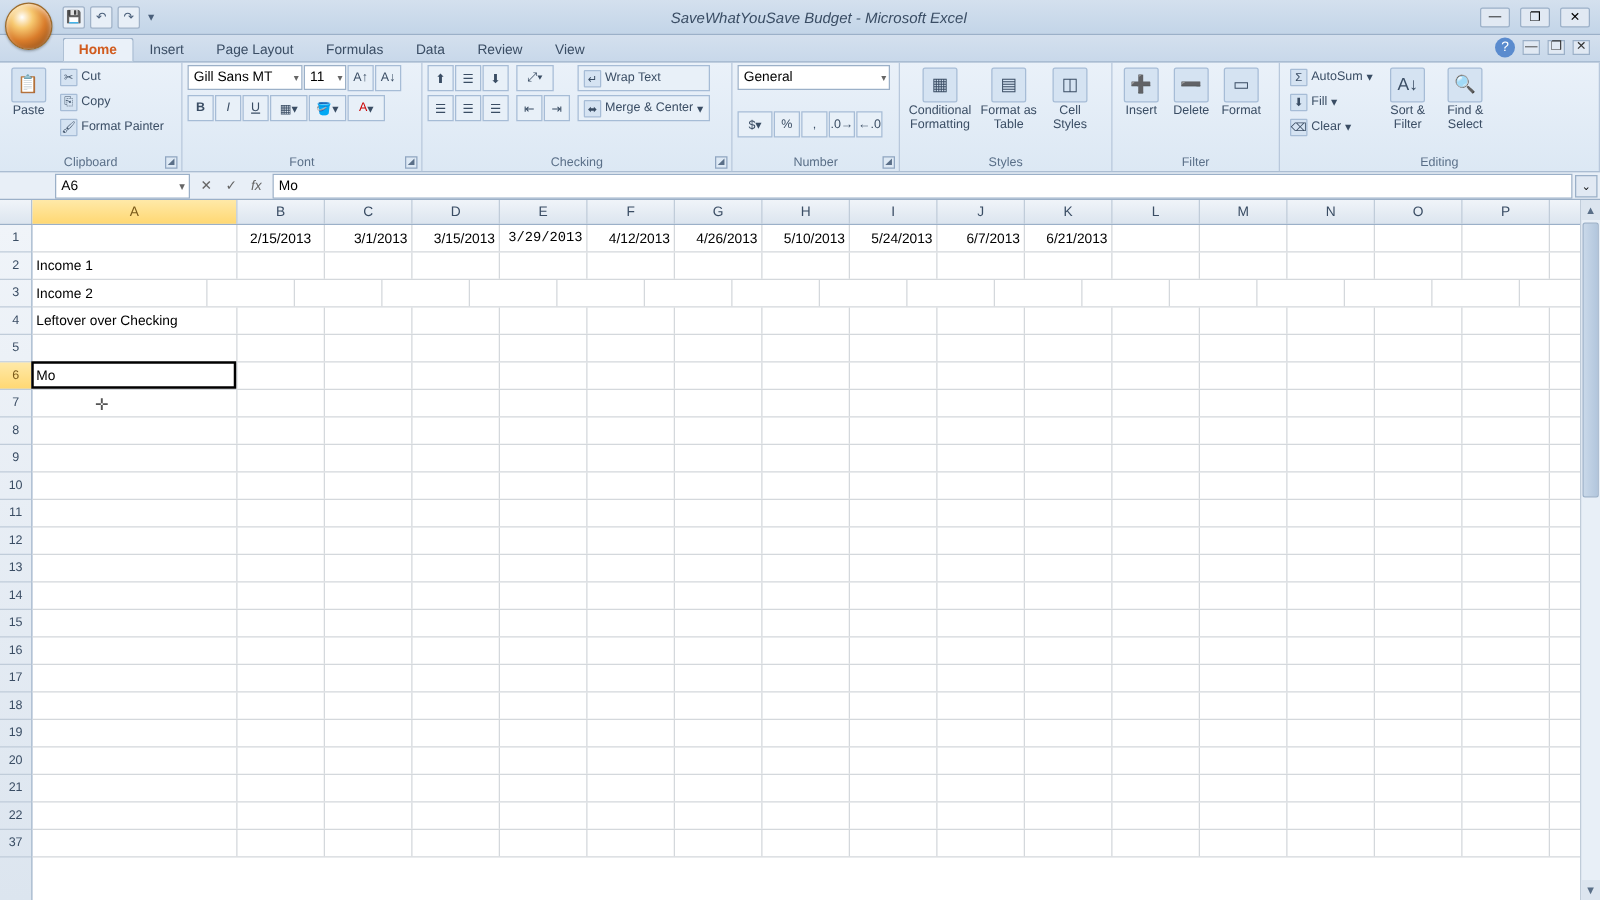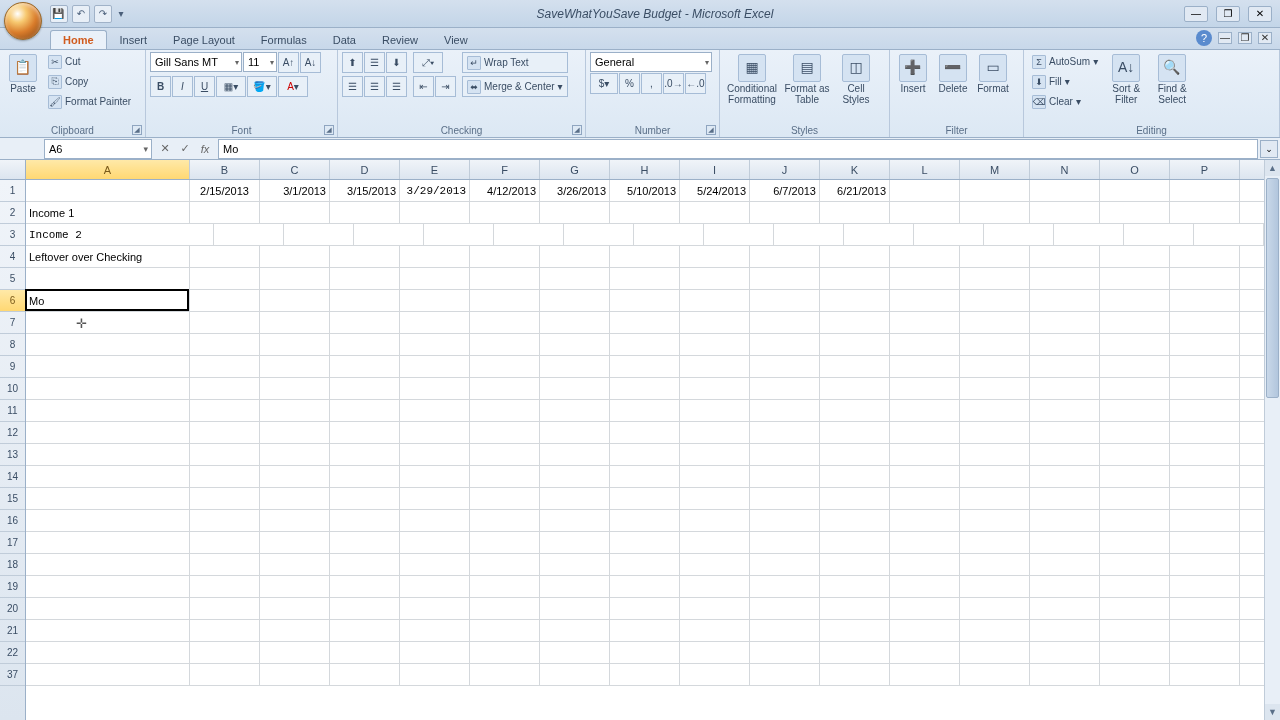--- a/index.html
+++ b/index.html
@@ -183,21 +183,21 @@
           </div>
         <div class="smbtn" style="border:1px solid #a6bcd6;background:#e8f0f8;height:21px"><span class="ic">⬌</span><span>Merge &amp; Center</span> ▾</div>
       </div>
     </div>
     <div class="group-label">Checking</div>
     <div class="group-dlg">◢</div>
   </div>
 
   <div class="group" style="width:134px">
     <div class="group-body">
-      <div class="col" style="gap:1px">
+      <div class="col" style="gap:17px">
         <div class="sel" style="width:122px">General</div>
         <div class="icorow">
           <div class="icobox" style="width:28px">$▾</div>
           <div class="icobox">%</div>
           <div class="icobox">,</div>
           <div class="icobox">.0→</div>
           <div class="icobox">←.0</div>
         </div>
       </div>
     </div>
@@ -320,21 +320,21 @@
       <div class="rh">37</div>
     </div>
   <div class="cells" id="cells">
       <div class="row">
         <div class="cell" style="width: 164px;"></div>
         <div class="cell ar" style="width: 70px; text-align: center;">2/15/2013</div>
         <div class="cell ar" style="width: 70px;">3/1/2013</div>
         <div class="cell ar" style="width: 70px;">3/15/2013</div>
         <div class="cell ar" style="width: 70px; font-family: Liberation Mono, monospace;">3/29/2013</div>
         <div class="cell ar" style="width: 70px;">4/12/2013</div>
-        <div class="cell ar" style="width: 70px;">3/26/2013</div>
+        <div class="cell ar" style="width: 70px;">4/26/2013</div>
         <div class="cell ar" style="width: 70px;">5/10/2013</div>
         <div class="cell ar" style="width: 70px;">5/24/2013</div>
         <div class="cell ar" style="width: 70px;">6/7/2013</div>
         <div class="cell ar" style="width: 70px;">6/21/2013</div>
         <div class="cell ar" style="width: 70px;"></div>
         <div class="cell ar" style="width: 70px;"></div>
         <div class="cell ar" style="width: 70px;"></div>
         <div class="cell ar" style="width: 70px;"></div>
         <div class="cell ar" style="width: 70px;"></div>
       </div>
@@ -350,21 +350,21 @@
         <div class="cell" style="width: 70px;"></div>
         <div class="cell" style="width: 70px;"></div>
         <div class="cell" style="width: 70px;"></div>
         <div class="cell" style="width: 70px;"></div>
         <div class="cell" style="width: 70px;"></div>
         <div class="cell" style="width: 70px;"></div>
         <div class="cell" style="width: 70px;"></div>
         <div class="cell" style="width: 70px;"></div>
       </div>
       <div class="row">
-        <div class="cell" style="width: 188px; font-family: Liberation Mono, monospace;">Income 2</div>
+        <div class="cell" style="width: 140px;">Income 2</div>
         <div class="cell" style="width: 70px;"></div>
         <div class="cell" style="width: 70px;"></div>
         <div class="cell" style="width: 70px;"></div>
         <div class="cell" style="width: 70px;"></div>
         <div class="cell" style="width: 70px;"></div>
         <div class="cell" style="width: 70px;"></div>
         <div class="cell" style="width: 70px;"></div>
         <div class="cell" style="width: 70px;"></div>
         <div class="cell" style="width: 70px;"></div>
         <div class="cell" style="width: 70px;"></div>

